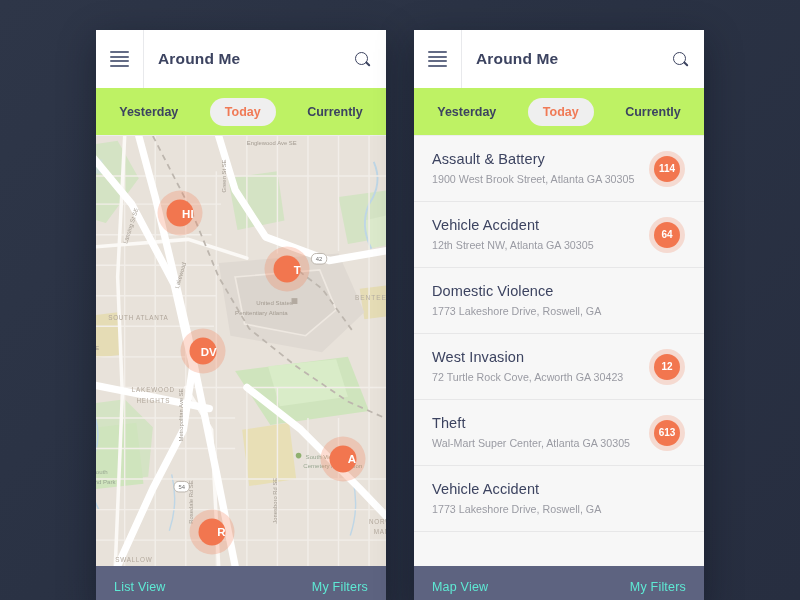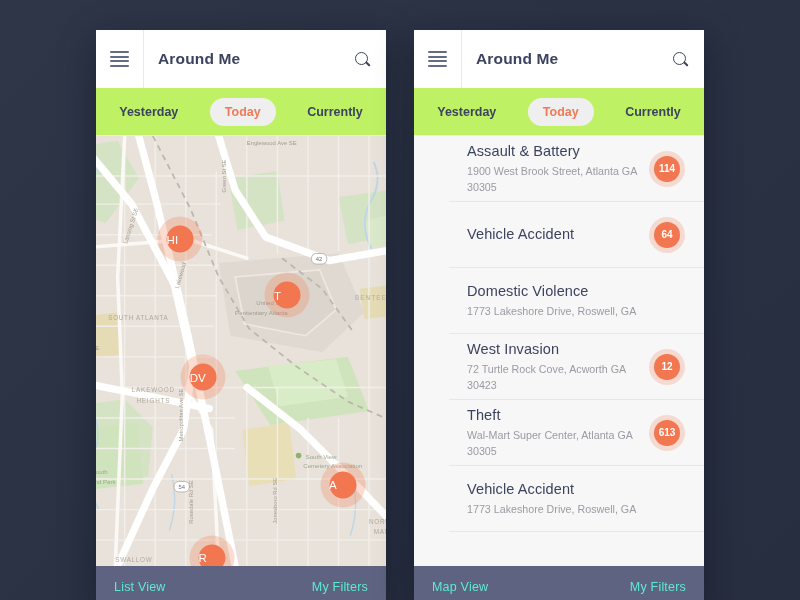--- a/index.html
+++ b/index.html
@@ -50,29 +50,28 @@
     font-size:12.5px; font-weight:bold; color:#3c4360;
     padding:7px 15px; border-radius:15px; white-space:nowrap;
   }
   .tab.active { background:#efefef; color:#f07a56; }
 
   
   .mapwrap { position:relative; flex:1 1 auto; overflow:hidden; background:#e9e3dc; }
   .mapwrap svg { position:absolute; inset:0; width:100%; height:100%; display:block; }
   .pin {
     position:absolute; width:27px; height:27px; border-radius:50%;
-    background:#f2764f; color:#fff; font-size:11.5px; font-weight:normal;
-    display:flex; align-items:center; justify-content:flex-start;
+    background:#f2764f; color:#fff; font-size:11.5px; font-weight:bold;
+    display:flex; align-items:center; justify-content:flex-end;
     box-shadow:0 0 0 9px rgba(242,118,79,.26);
     transform:translate(-50%,-50%);
-    margin-top:26px;
-  }
-
-  
-  .list { flex:1 1 auto; overflow:hidden; background:#f7f7f7;padding-left:35px; }
+  }
+
+  
+  .list { flex:1 1 auto; overflow:hidden; background:#f7f7f7; }
   .row {
     position:relative; height:66px; padding:0 18px;
     display:flex; align-items:center; border-bottom:1px solid #e7e7e8;
     background:#f7f7f7;
   }
   .row-texts { flex:1; min-width:0; }
   .row-title { font-size:14.5px; color:#3c4360; font-weight:normal; line-height:1.35; letter-spacing:.1px; }
   .row-sub { font-size:10.7px; color:#9a9ba3; line-height:1.5; margin-top:1px; }
   .badge {
     flex:0 0 auto; width:26px; height:26px; border-radius:50%;
@@ -286,20 +285,21 @@
         <div class="row-texts">
           <div class="row-title">Assault &amp; Battery</div>
           <div class="row-sub">1900 West Brook Street, Atlanta GA 30305</div>
         </div>
         <div class="badge">114</div>
       </div>
 
       <div class="row">
         <div class="row-texts">
           <div class="row-title">Vehicle Accident</div>
+          <div class="row-sub">12th Street NW, Atlanta GA 30305</div>
         </div>
         <div class="badge">64</div>
       </div>
 
       <div class="row">
         <div class="row-texts">
           <div class="row-title">Domestic Violence</div>
           <div class="row-sub">1773 Lakeshore Drive, Roswell, GA</div>
         </div>
 

